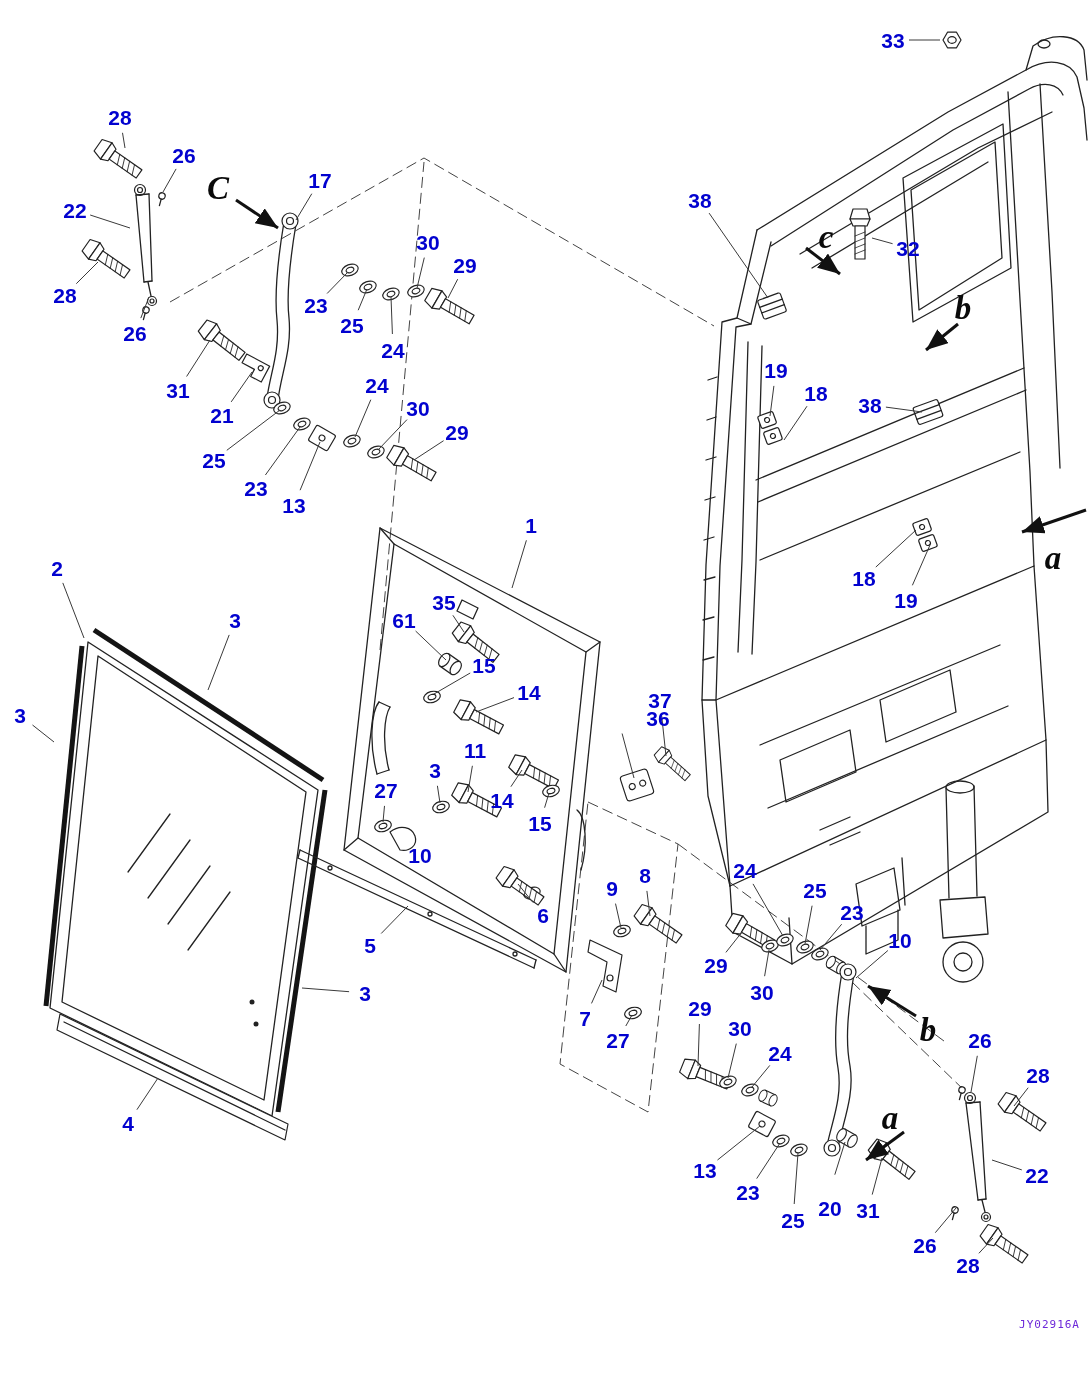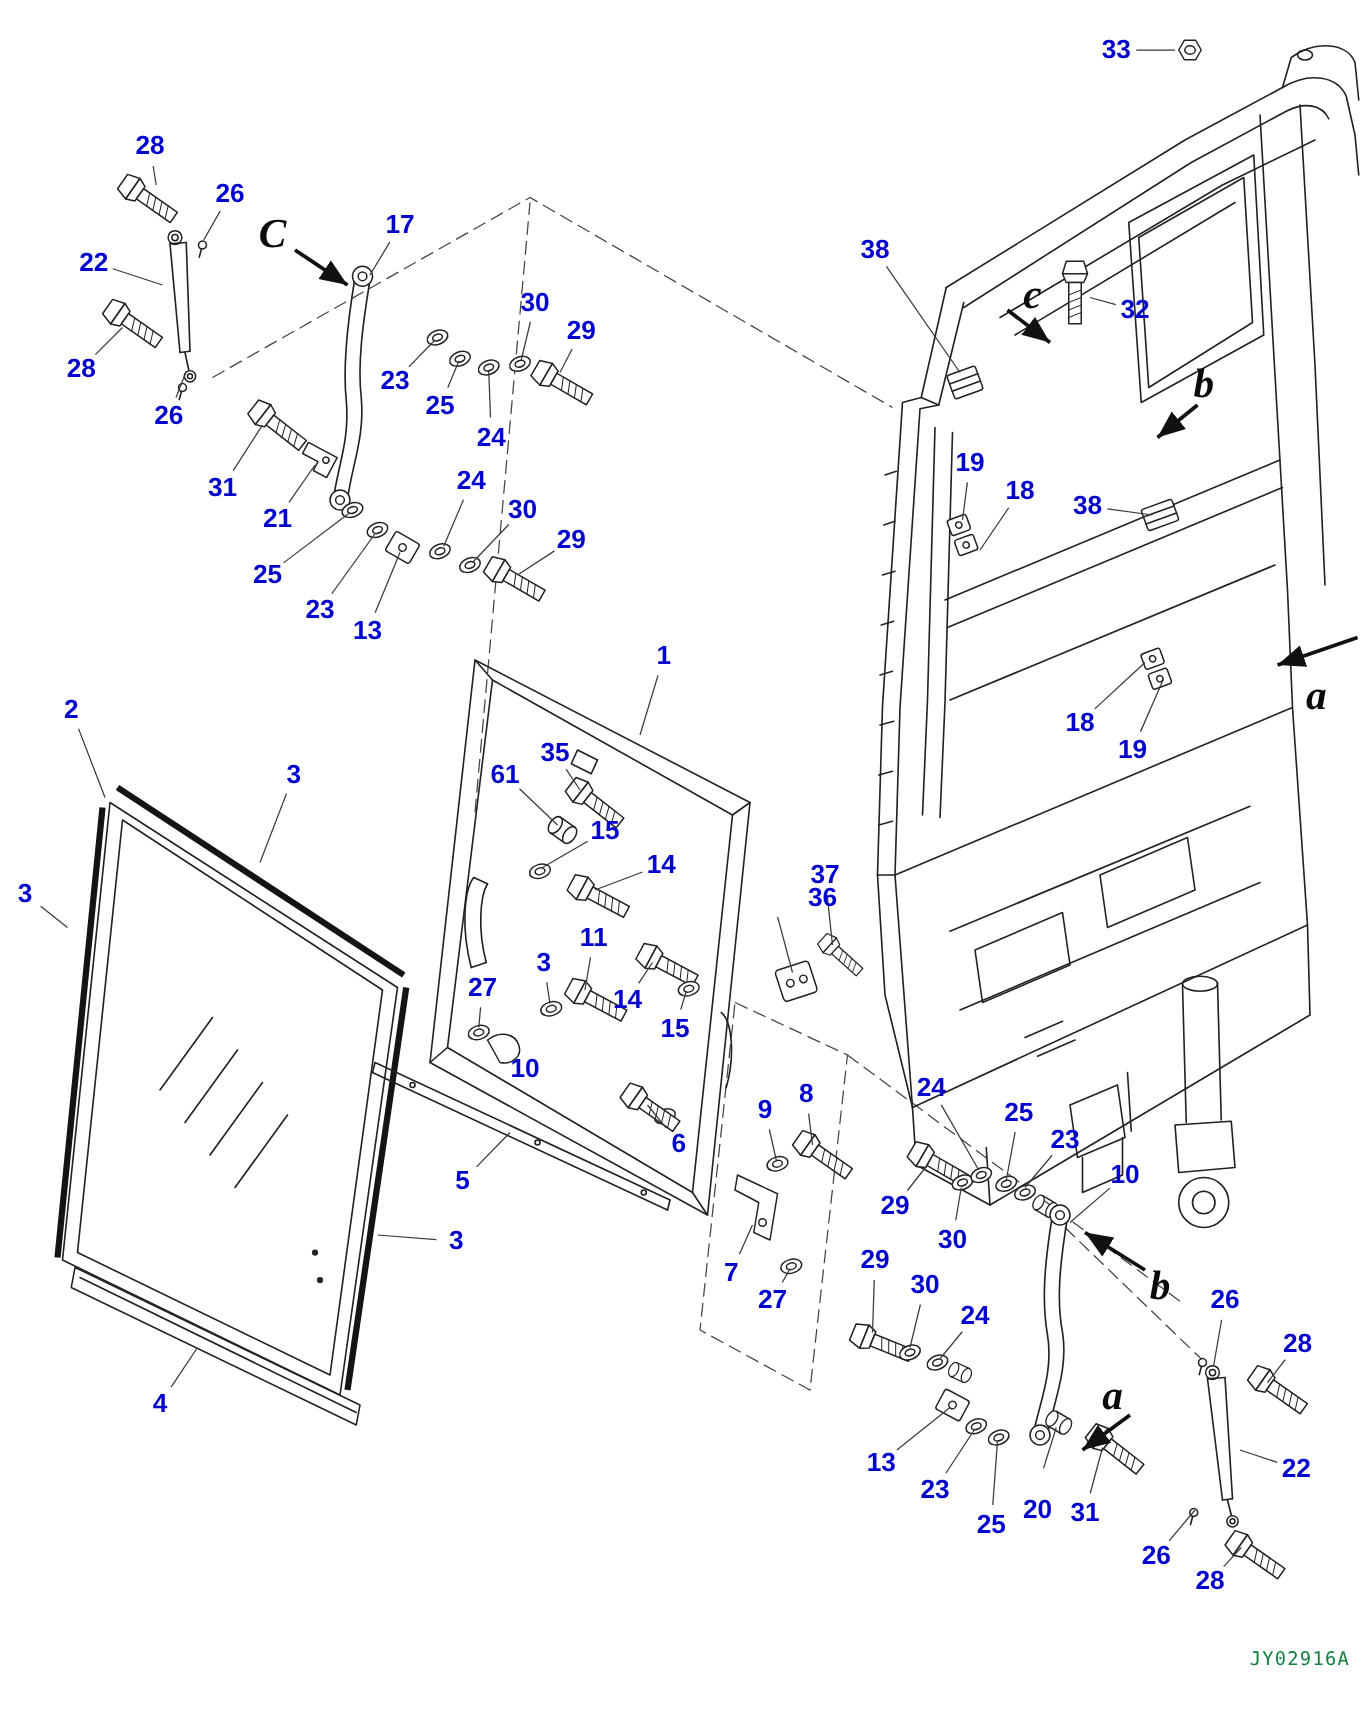--- a/index.html
+++ b/index.html
@@ -10,22 +10,22 @@
   #art .thick{stroke:#141414;stroke-width:5;fill:none;stroke-linecap:butt;}
   #art .dash{stroke:#444;stroke-width:1;fill:none;stroke-dasharray:11 5;}
   #art .part{stroke:#222;stroke-width:1.2;fill:#fff;stroke-linejoin:round;}
   .leader{stroke:#3a3a3a;stroke-width:1;}
   .view-arrow{stroke:#111;stroke-width:3;}
   #overlay{position:absolute;left:0;top:0;width:1090px;height:1380px;pointer-events:none;}
   .callout{position:absolute;transform:translate(-50%,-50%);color:var(--label-color,#0202cf);
            font-weight:700;font-size:21px;line-height:1;white-space:nowrap;}
   .view-letter{position:absolute;transform:translate(-50%,-50%);color:#0a0a0a;
            font-family:"Liberation Serif",serif;font-style:italic;font-weight:700;font-size:33px;line-height:1;}
-  .watermark{position:absolute;left:935px;top:1318px;width:145px;text-align:right;color:#15803d;
-           font-family:"DejaVu Sans Mono",monospace;font-size:15px;letter-spacing:1px;}
+  .watermark{position:absolute;left:935px;top:1318px;width:145px;text-align:right;color:#6d28d9;
+           font-family:"DejaVu Sans Mono",monospace;font-size:11px;letter-spacing:1px;}
 </style>
 </head>
 <body>
 
 <div class="page">
 
   <svg id="art" viewBox="0 0 1090 1380" xmlns="http://www.w3.org/2000/svg">
     <defs>
       <marker id="arrowhead" markerUnits="userSpaceOnUse" markerWidth="24" markerHeight="20" refX="22" refY="9" orient="auto">
         <path d="M0,0 L22,9 L0,18 Z" fill="#111"></path>

